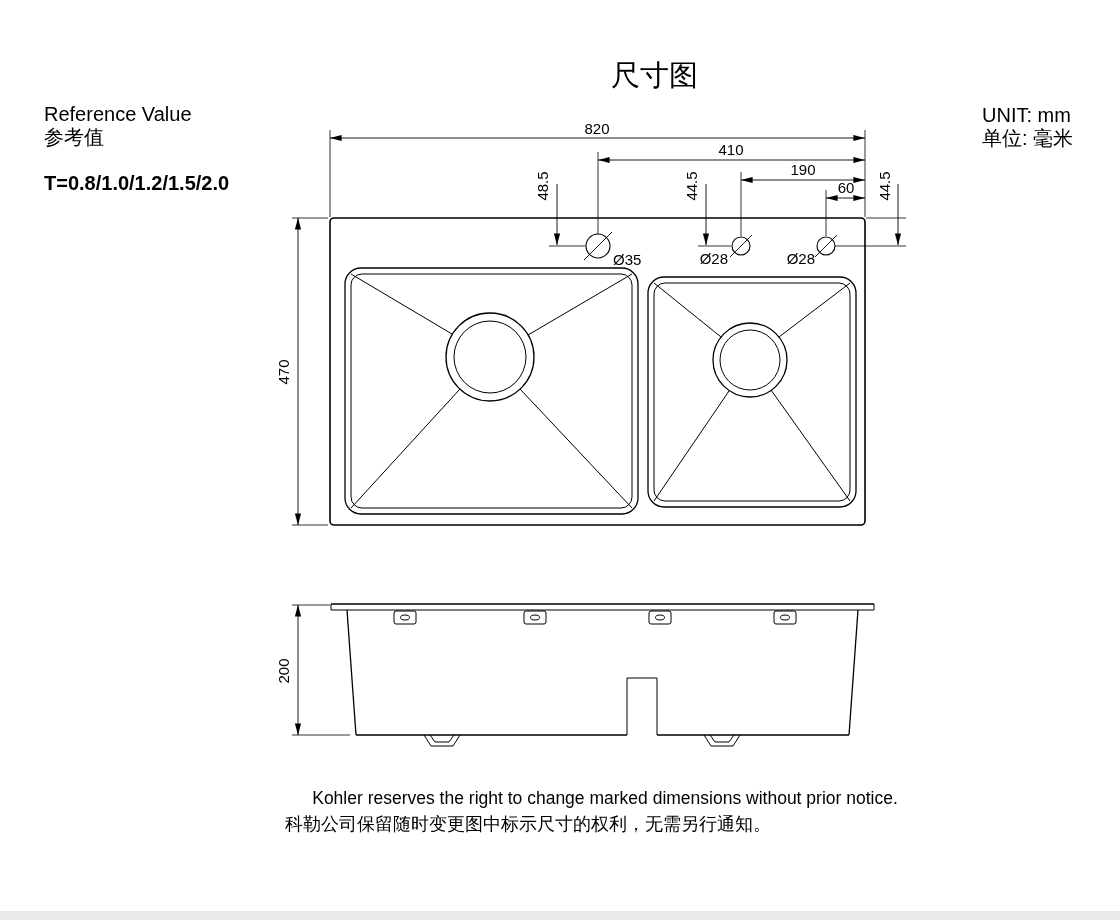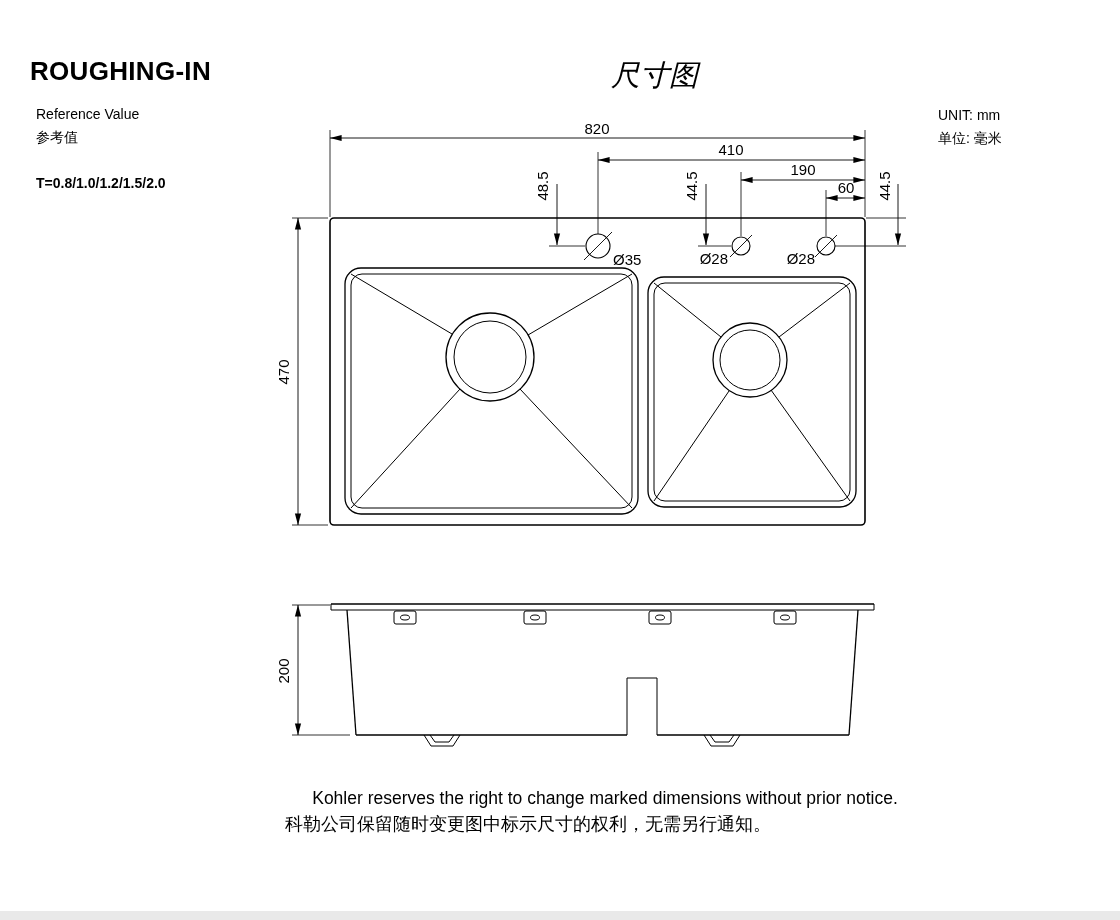--- a/index.html
+++ b/index.html
@@ -7,36 +7,35 @@
     position: relative;
     width: 1120px;
     height: 920px;
     background: #ffffff;
     font-family: "Liberation Sans", sans-serif;
     color: #000000;
     overflow: hidden;
   }
   .abs { position: absolute; }
   .title-en { left: 30px; top: 56px; font-size: 26px; font-weight: 700; letter-spacing: 0.3px; }
-  .title-cn { left: 611px; top: 56px; font-size: 29px; font-style: italic; }
-  .sub { font-size: 14px; line-height: 23px; }
+  .title-cn { left: 611px; top: 56px; font-size: 29px; }
+  .sub { font-size: 20px; line-height: 23px; margin-left: 8px; }
   .ref-block { left: 36px; top: 103px; }
   .thick-block { left: 36px; top: 172px; font-weight: bold; }
-  .unit-block { left: 938px; top: 104px; }
+  .unit-block { left: 974px; top: 104px; }
   .footer-en { left: 45px; top: 788px; width: 1120px; text-align: center; font-size: 17.5px; }
   .footer-cn { left: 0px; top: 812px; width: 1056px; text-align: center; font-size: 18px; }
   .edge-bar { left: 0; bottom: 0; width: 1120px; height: 9px; background: #e9e9e9; }
   svg text { font-family: "Liberation Sans", sans-serif; font-size: 15px; fill: #000000; }
 </style>
 </head>
 <body>
 
 <div class="page">
 
-  <div class="abs title-en">ROUGHING-IN</div>
   <div class="abs title-cn">尺寸图</div>
 
   <div class="abs sub ref-block">
     <div>Reference Value</div>
     <div>参考值</div>
   </div>
 
   <div class="abs sub thick-block">
     <div>T=0.8/1.0/1.2/1.5/2.0</div>
   </div>

